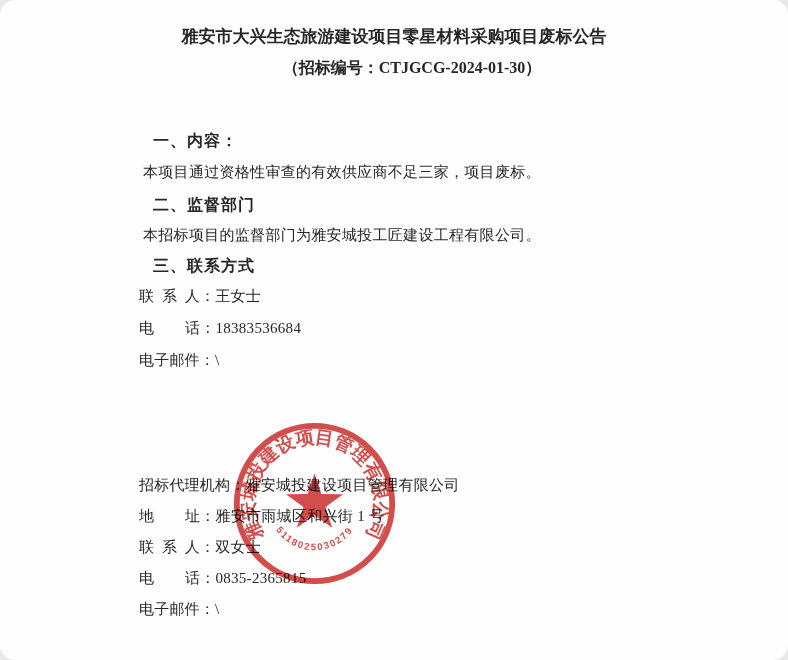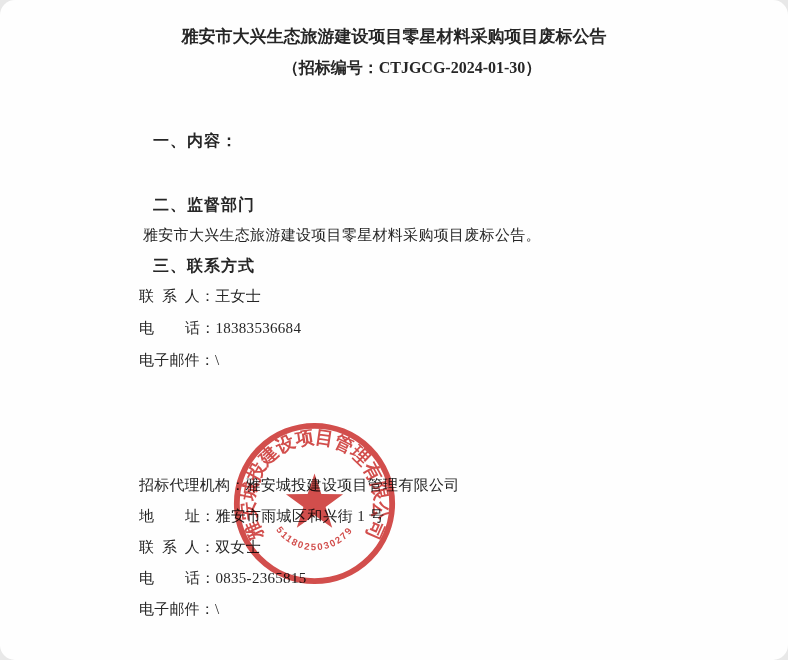--- a/index.html
+++ b/index.html
@@ -44,23 +44,24 @@
 </style>
 </head>
 <body>
 
 <div class="doc">
 
   <div class="title">雅安市大兴生态旅游建设项目零星材料采购项目废标公告</div>
   <div class="subtitle">（招标编号：CTJGCG-2024-01-30）</div>
 
   <div class="heading" style="top:132px">一、内容：</div>
+  <div class="para" style="top:164px">本项目通过资格性审查的有效供应商不足三家，项目废标。</div>
 
   <div class="heading" style="top:196px">二、监督部门</div>
-  <div class="para" style="top:227px">雅安市大兴生态旅游建设项目零星材料采购项目废标公告。</div>
+  <div class="para" style="top:227px">本招标项目的监督部门为雅安城投工匠建设工程有限公司。</div>
 
   <div class="heading" style="top:257px">三、联系方式</div>
 
   <div class="block" id="block1" style="top:280px">
     <div class="row"><span class="lbl">联 系 人：</span><span class="val">王女士</span></div>
     <div class="row"><span class="lbl">电    话：</span><span class="val">18383536684</span></div>
     <div class="row"><span class="lbl">电子邮件：</span><span class="val">\</span></div>
   </div>
 
   <div class="block" id="block2" style="top:470px">

